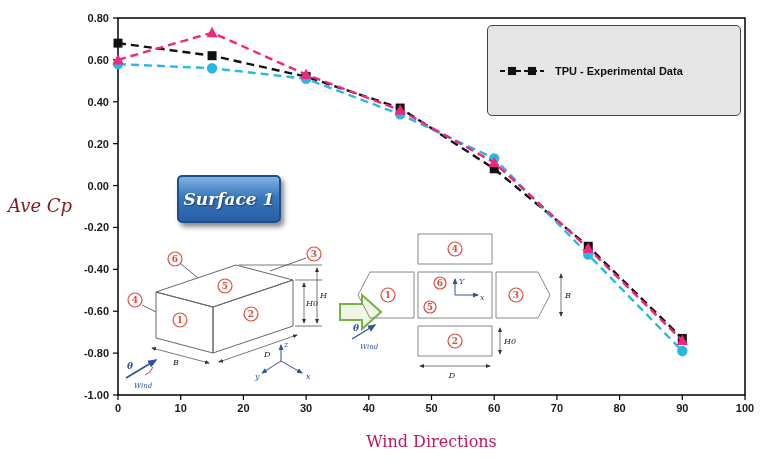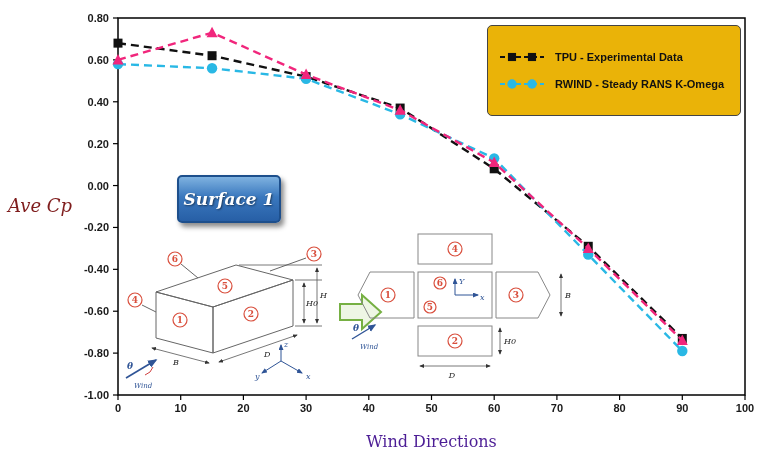--- a/index.html
+++ b/index.html
@@ -2,23 +2,23 @@
 <html><head>
 <meta charset="utf-8">
 <style>
   *{margin:0;padding:0;box-sizing:border-box}
   html,body{background:#fff}
   body{font-family:"Liberation Sans",sans-serif}
   .stage{position:relative;width:760px;height:463px;background:#fff;overflow:hidden}
   #plot-svg{position:absolute;left:0;top:0}
   .tick{font-family:"Liberation Sans",sans-serif;font-size:11px;font-weight:bold;fill:#1a1a1a;stroke:none}
   .ylabel{position:absolute;left:8px;top:195px;font:italic 18px "DejaVu Serif",serif;color:#7f1d1d}
-  .xlabel{position:absolute;left:118px;top:432px;width:627px;text-align:center;font:16px "DejaVu Serif",serif;color:#4c1d95}
+  .xlabel{position:absolute;left:118px;top:432px;width:627px;text-align:center;font:16px "DejaVu Serif",serif;color:#be185d}
   .legend{position:absolute;left:487px;top:25px;width:254px;height:91px;border:1.5px solid #444;border-radius:5px;
-          background:#eab308;display:flex;flex-direction:column;justify-content:space-around;padding:17px 10px}
+          background:#e5e5e5;display:flex;flex-direction:column;justify-content:space-around;padding:17px 10px}
   .legend-row{display:flex;align-items:center;gap:9px}
   .legend-label{font:bold 11px "Liberation Sans",sans-serif;color:#111;white-space:nowrap}
   .legend-swatch{width:48px;height:16px;flex:0 0 auto}
   .surface-badge{position:absolute;left:177px;top:175px;width:104px;height:48px;display:flex;align-items:center;justify-content:center;
           background:linear-gradient(180deg,#7fb2e0 0%,#3a78be 45%,#275fa6 100%);border:2px solid #1d4f8c;border-radius:5px;
           box-shadow:3px 4px 5px rgba(0,0,0,.45);color:#fff;font:italic bold 17px "DejaVu Serif",serif;text-shadow:1px 1px 2px rgba(0,0,0,.5)}
   .inset{position:absolute;left:118px;top:226px}
   .scirc{stroke:#d94f3d;fill:#fff;stroke-width:1.2}
   .snum{font:bold 9px "DejaVu Serif",serif;fill:#d94f3d;stroke:none;text-anchor:middle}
   .dimlabel{font:italic 8px "DejaVu Serif",serif;fill:#222;stroke:none}
@@ -107,28 +107,20 @@
 
   <div class="legend">
     <div class="legend-row">
       <svg class="legend-swatch" viewBox="0 0 48 16">
           <line x1="2" y1="8" x2="46" y2="8" stroke="#111111" stroke-width="2" stroke-dasharray="5,3"></line>
           <rect x="9.95" y="3.95" width="8.1" height="8.1" fill="#111111"></rect>
           <rect x="29.95" y="3.95" width="8.1" height="8.1" fill="#111111"></rect>
         </svg>
       <span class="legend-label">TPU - Experimental Data</span>
     </div>
-    <div class="legend-row">
-      <svg class="legend-swatch" viewBox="0 0 48 16">
-          <line x1="2" y1="8" x2="46" y2="8" stroke="#29b8e5" stroke-width="2" stroke-dasharray="5,3"></line>
-          <circle cx="14" cy="8" r="4.680000000000001" fill="#29b8e5"></circle>
-          <circle cx="34" cy="8" r="4.680000000000001" fill="#29b8e5"></circle>
-        </svg>
-      <span class="legend-label">RWIND - Steady RANS K-Omega</span>
-    </div>
   </div>
 
   <svg class="inset" width="470" height="170" viewBox="0 0 470 170">
     <defs>
       <marker id="arrK" markerWidth="7" markerHeight="7" refX="5" refY="2.5" orient="auto-start-reverse">
         <path d="M0,0L6,2.5L0,5z" fill="#333"></path>
       </marker>
       <marker id="arrB" markerWidth="7" markerHeight="7" refX="5" refY="2.5" orient="auto-start-reverse">
         <path d="M0,0L6,2.5L0,5z" fill="#2f5496"></path>
       </marker>

